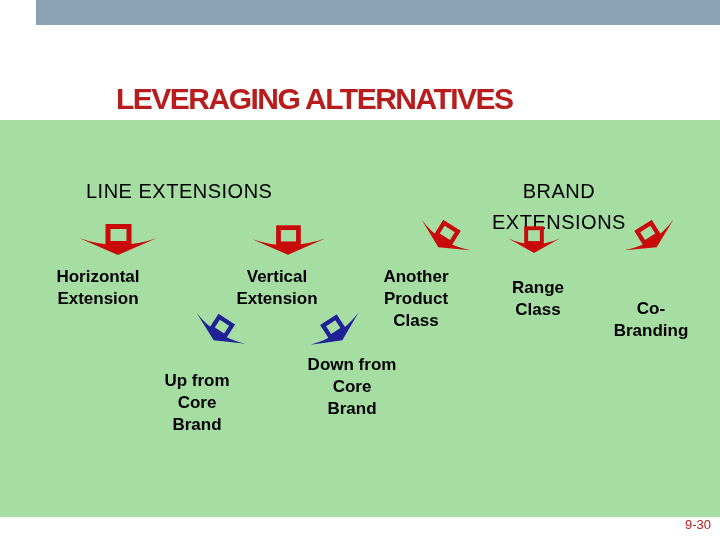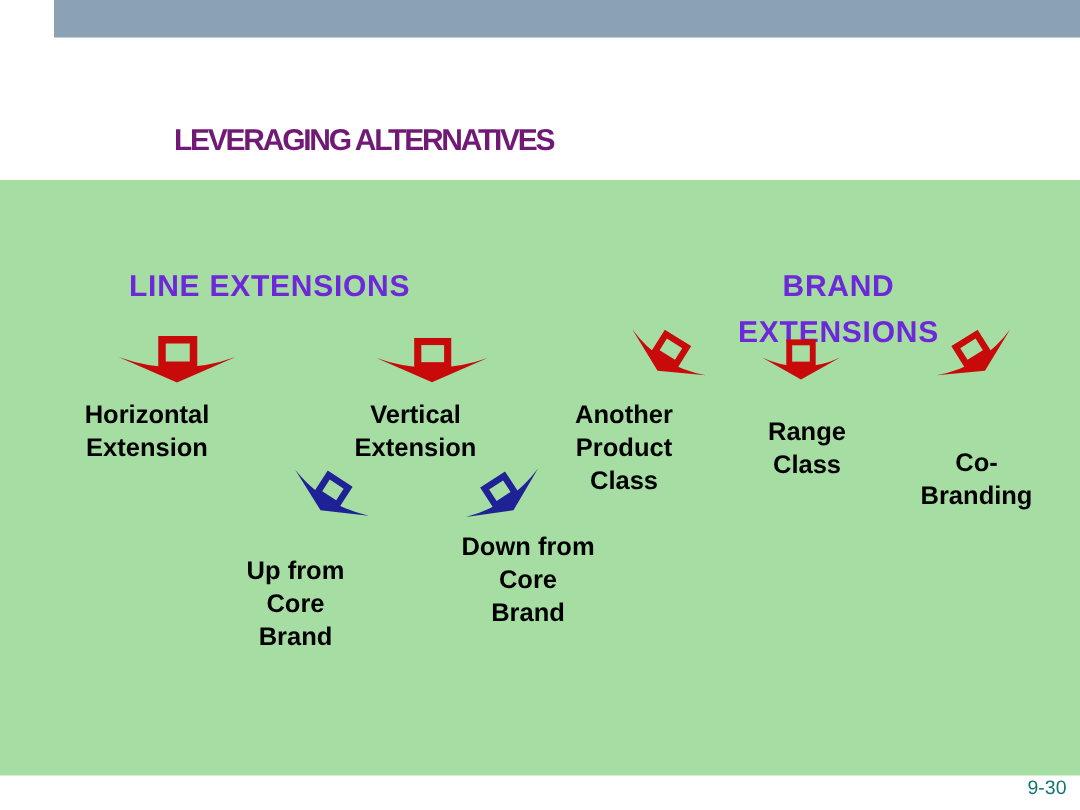--- a/index.html
+++ b/index.html
@@ -6,30 +6,30 @@
   .slide{
     position:relative;width:720px;height:540px;overflow:hidden;
     background:#ffffff;font-family:"Liberation Sans",sans-serif;color:#000;
   }
   .top-bar{
     position:absolute;left:36px;top:0;width:684px;height:25px;
     background:#8BA2B4;
   }
   .page-title{
     position:absolute;left:116px;top:84px;
-    font-size:20px;font-weight:bold;letter-spacing:-1.5px;line-height:1;
-    white-space:nowrap;color:#701a75;
+    font-size:30px;font-weight:bold;letter-spacing:-1.5px;line-height:1;
+    white-space:nowrap;color:#b91c1c;
   }
   .panel{
     position:absolute;left:0;top:120px;width:720px;height:397px;
     background:#A5DDA3;
   }
   .heading{
-    position:absolute;font-size:20px;font-weight:bold;letter-spacing:0.5px;
-    line-height:1.55;color:#6d28d9;white-space:pre-line;
+    position:absolute;font-size:20px;font-weight:normal;letter-spacing:0.5px;
+    line-height:1.55;color:#000000;white-space:pre-line;
   }
   .heading-line{left:86px;top:56px;}
   .heading-brand{left:478px;top:56px;width:162px;text-align:center;}
   .label{
     position:absolute;font-size:17px;font-weight:bold;line-height:1.3;
     text-align:center;white-space:pre-line;color:#000;
   }
   .lbl-horizontal{left:28px;top:146px;width:140px;}
   .lbl-vertical{left:207px;top:146px;width:140px;}
   .lbl-another{left:356px;top:146px;width:120px;}
@@ -40,21 +40,21 @@
   .arrow{position:absolute;}
   .arrow svg{display:block;}
   .arrow-a{left:78px;top:104px;}
   .arrow-b{left:250px;top:105px;}
   .arrow-c{left:415px;top:103px;transform:rotate(32deg);}
   .arrow-d{left:507px;top:106px;}
   .arrow-e{left:620px;top:103px;transform:rotate(-32deg);}
   .arrow-blue-left{left:189px;top:197px;transform:rotate(33deg);}
   .arrow-blue-right{left:305px;top:197px;transform:rotate(-33deg);}
   .page-number{
-    position:absolute;right:9px;top:518px;font-size:13px;color:#0f766e;
+    position:absolute;right:9px;top:518px;font-size:13px;color:#b91c1c;
     line-height:1;
   }
 </style>
 </head>
 <body>
 
 <div class="slide">
 
   <div class="top-bar"></div>
 

